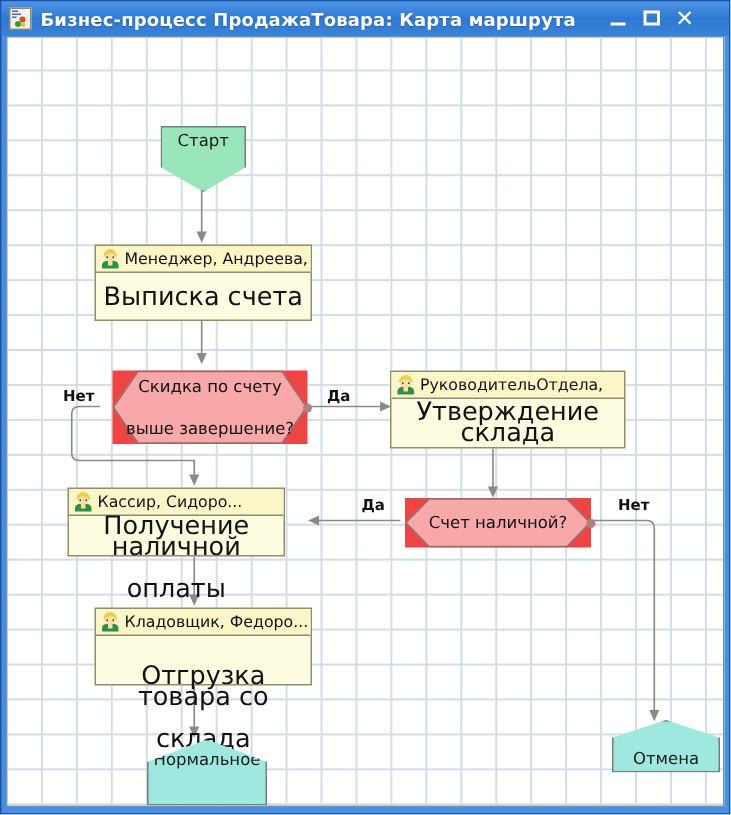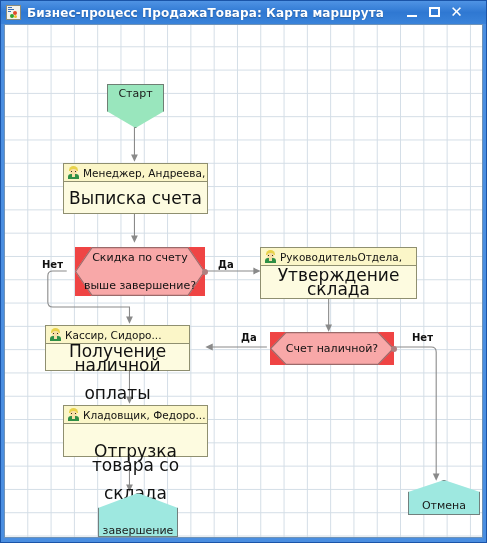--- a/index.html
+++ b/index.html
@@ -315,21 +315,21 @@
           <div class="task-body">
             <span>
               <span>Отгрузка товара со</span><br>
               <span>склада</span>
             </span>
           </div>
         </div>
 
         <div class="node end-node" style="left:93px;top:468px;width:80px;height:44px;">
           <span>
-            <br>
+            <span>Нормальное</span><br>
             <span>завершение</span>
           </span>
         </div>
 
         <div class="node end-node" style="left:403px;top:455px;width:72px;height:35px;">
           <span style="padding-top:6px;">
             <span>Отмена</span>
           </span>
         </div>
 

